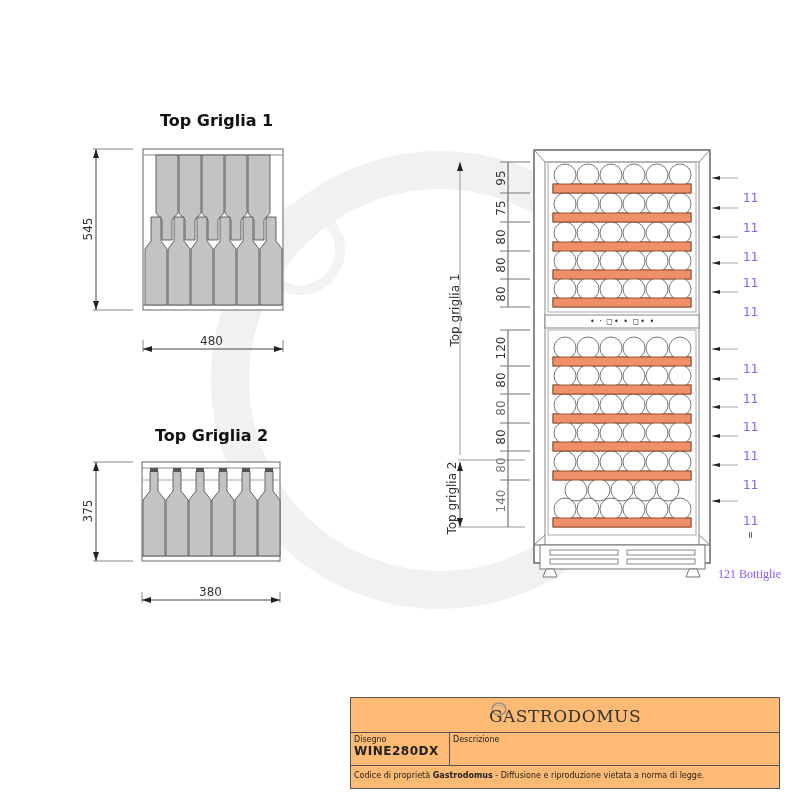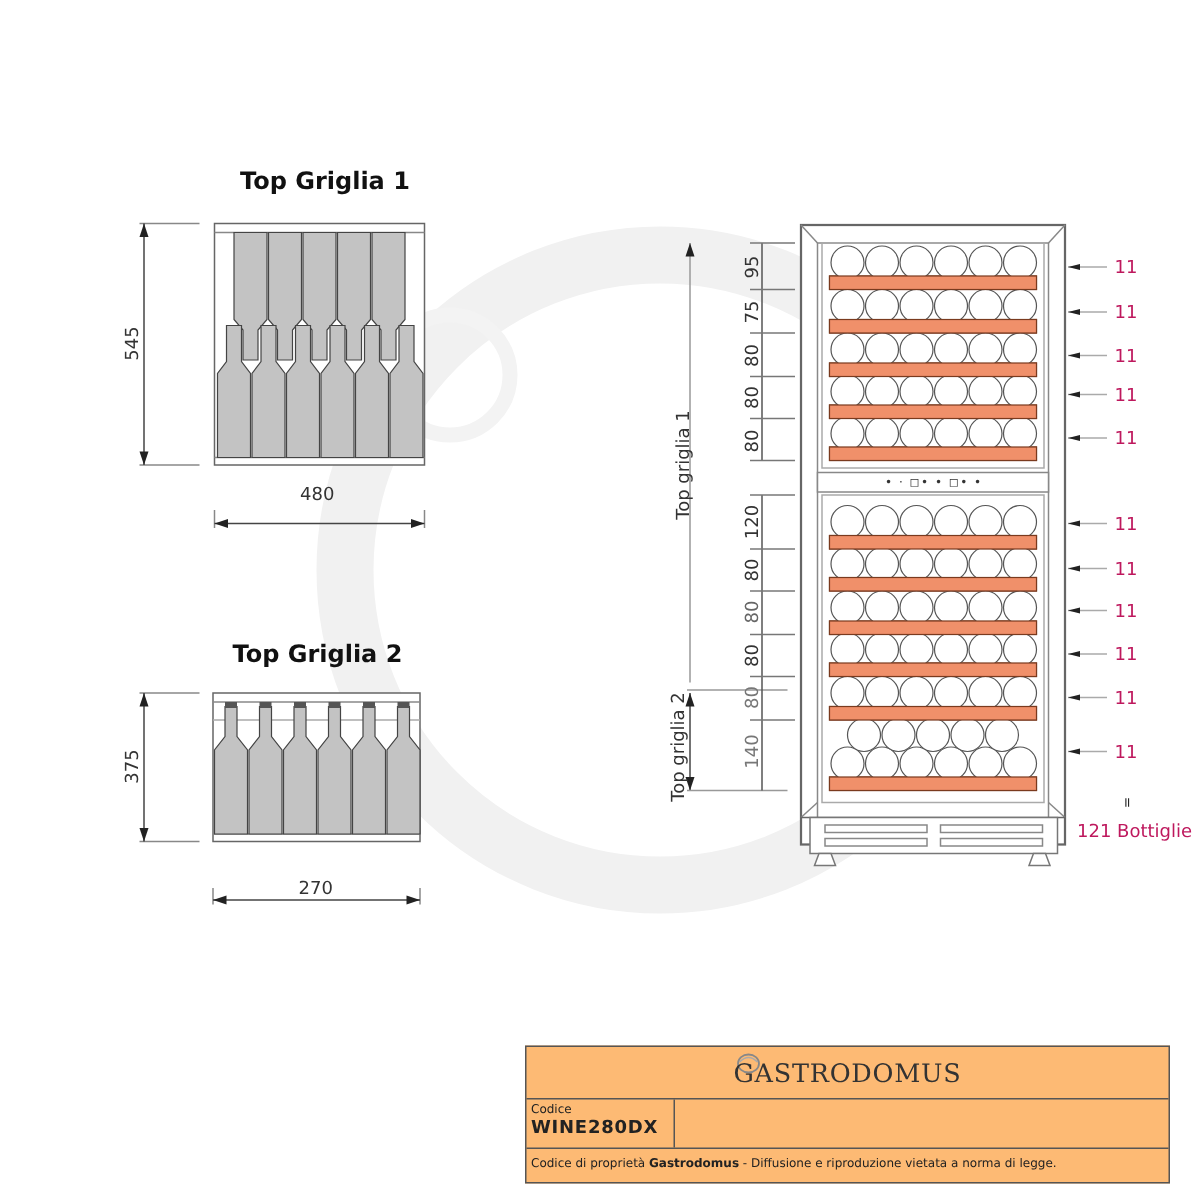--- a/index.html
+++ b/index.html
@@ -2,21 +2,21 @@
 <html><head>
 <meta charset="utf-8">
 <style>
   html,body{margin:0;padding:0;background:#ffffff;}
   body{width:800px;height:800px;position:relative;overflow:hidden;font-family:"DejaVu Sans",sans-serif;color:#222;}
   .abs{position:absolute;}
   .title{font-weight:bold;font-size:16px;color:#111;}
   .dimtxt{font-size:12px;color:#333;}
   .vtxt{transform:rotate(-90deg);transform-origin:center center;white-space:nowrap;}
   svg{position:absolute;left:0;top:0;}
-  .lbl11{font-size:12px;color:#be185d;}
+  .lbl11{font-size:12px;color:#8b5cf6;margin-top:20px;}
   .titleblock{position:absolute;left:350px;top:697px;width:428px;height:90px;border:1px solid #555;background:#fdba74;}
   .tb-logo-row{height:34px;border-bottom:1px solid #555;position:relative;}
   .tb-logo{position:absolute;left:138px;top:8px;font-family:"DejaVu Serif",serif;font-size:17px;letter-spacing:0.5px;color:#333;}
   .tb-row2{height:32px;border-bottom:1px solid #555;display:flex;}
   .tb-code{width:99px;border-right:1px solid #555;padding:2px 3px;box-sizing:border-box;}
   .tb-desc{flex:1;padding:2px 3px;box-sizing:border-box;}
   .tb-small{font-size:8px;color:#222;}
   .tb-codeval{font-size:12px;font-weight:bold;letter-spacing:0.5px;font-family:"DejaVu Sans",sans-serif;}
   .tb-descval{font-size:11px;}
   .tb-foot{font-size:8px;padding:5px 3px;}
@@ -60,21 +60,21 @@
   <g fill="#c3c3c3" stroke="#444" stroke-width="0.8">
     <path d="M145,305 v-56 l6,-8 v-24 h10 v24 l6,8 v56 z"></path>
     <path d="M168,305 v-56 l6,-8 v-24 h10 v24 l6,8 v56 z"></path>
     <path d="M191,305 v-56 l6,-8 v-24 h10 v24 l6,8 v56 z"></path>
     <path d="M214,305 v-56 l6,-8 v-24 h10 v24 l6,8 v56 z"></path>
     <path d="M237,305 v-56 l6,-8 v-24 h10 v24 l6,8 v56 z"></path>
     <path d="M260,305 v-56 l6,-8 v-24 h10 v24 l6,8 v56 z"></path>
   </g>
 </svg>
 <div class="abs dimtxt vtxt" style="left:73px;top:222px;width:30px;text-align:center;">545</div>
-<div class="abs dimtxt" style="left:200px;top:322px;">480</div>
+<div class="abs dimtxt" style="left:200px;top:334px;">480</div>
 
 <div class="abs title" style="left:155px;top:426px;">Top Griglia 2</div>
 
 <svg width="800" height="800">
   <line x1="93" y1="462" x2="133" y2="462" stroke="#888"></line>
   <line x1="93" y1="561" x2="133" y2="561" stroke="#888"></line>
   <line x1="96" y1="462" x2="96" y2="561" stroke="#444"></line>
   <polygon points="96,462 93,471 99,471" fill="#222"></polygon>
   <polygon points="96,561 93,552 99,552" fill="#222"></polygon>
   <line x1="142" y1="592" x2="142" y2="603" stroke="#888"></line>
@@ -97,21 +97,21 @@
   <g fill="#555">
     <rect x="150" y="468" width="8" height="4"></rect>
     <rect x="173" y="468" width="8" height="4"></rect>
     <rect x="196" y="468" width="8" height="4"></rect>
     <rect x="219" y="468" width="8" height="4"></rect>
     <rect x="242" y="468" width="8" height="4"></rect>
     <rect x="265" y="468" width="8" height="4"></rect>
   </g>
 </svg>
 <div class="abs dimtxt vtxt" style="left:73px;top:504px;width:30px;text-align:center;">375</div>
-<div class="abs dimtxt" style="left:199px;top:585px;">270</div>
+<div class="abs dimtxt" style="left:199px;top:585px;">380</div>
 
 <svg width="800" height="800">
 
   <rect x="534" y="150" width="176" height="413" fill="#fff" stroke="#666" stroke-width="1.5"></rect>
   <rect x="545" y="162" width="154" height="388" fill="none" stroke="#888"></rect>
   <line x1="534" y1="150" x2="545" y2="162" stroke="#888"></line>
   <line x1="710" y1="150" x2="699" y2="162" stroke="#888"></line>
   <line x1="534" y1="545" x2="545" y2="535" stroke="#888"></line>
   <line x1="710" y1="545" x2="699" y2="535" stroke="#888"></line>
   <line x1="534" y1="545" x2="710" y2="545" stroke="#666"></line>
@@ -334,32 +334,33 @@
 <div class="abs lbl11" style="left:743px;top:256px;">11</div>
 <div class="abs lbl11" style="left:743px;top:285px;">11</div>
 <div class="abs lbl11" style="left:743px;top:342px;">11</div>
 <div class="abs lbl11" style="left:743px;top:372px;">11</div>
 <div class="abs lbl11" style="left:743px;top:400px;">11</div>
 <div class="abs lbl11" style="left:743px;top:429px;">11</div>
 <div class="abs lbl11" style="left:743px;top:458px;">11</div>
 <div class="abs lbl11" style="left:743px;top:494px;">11</div>
 
 <div class="abs" style="left:747px;top:530px;font-size:9px;transform:rotate(90deg);">=</div>
-<div class="abs lbl11" style="left:718px;top:547px;">121 Bottiglie</div>
+<div class="abs lbl11" style="left:718px;top:547px;font-family:Liberation Serif, serif;">121 Bottiglie</div>
 
 <div class="titleblock">
   <div class="tb-logo-row">
     <svg width="20" height="16" style="position:absolute;left:138px;top:2px;">
       <ellipse cx="10" cy="9" rx="7" ry="6" fill="none" stroke="#888" stroke-width="1.2"></ellipse>
       <path d="M4,8 q6,-6 12,0" fill="none" stroke="#aaa" stroke-width="1"></path>
     </svg>
     <div class="tb-logo">GASTRODOMUS</div>
   </div>
   <div class="tb-row2">
     <div class="tb-code">
-      <div class="tb-small">Codice</div>
+      <div class="tb-small">Disegno</div>
       <div class="tb-codeval">WINE280DX</div>
     </div>
     <div class="tb-desc">
+      <div class="tb-small">Descrizione</div>
     </div>
   </div>
   <div class="tb-foot"><span>Codice di proprietà </span><b>Gastrodomus</b><span> - Diffusione e riproduzione vietata a norma di legge.</span></div>
 </div>
 
 </body></html>

